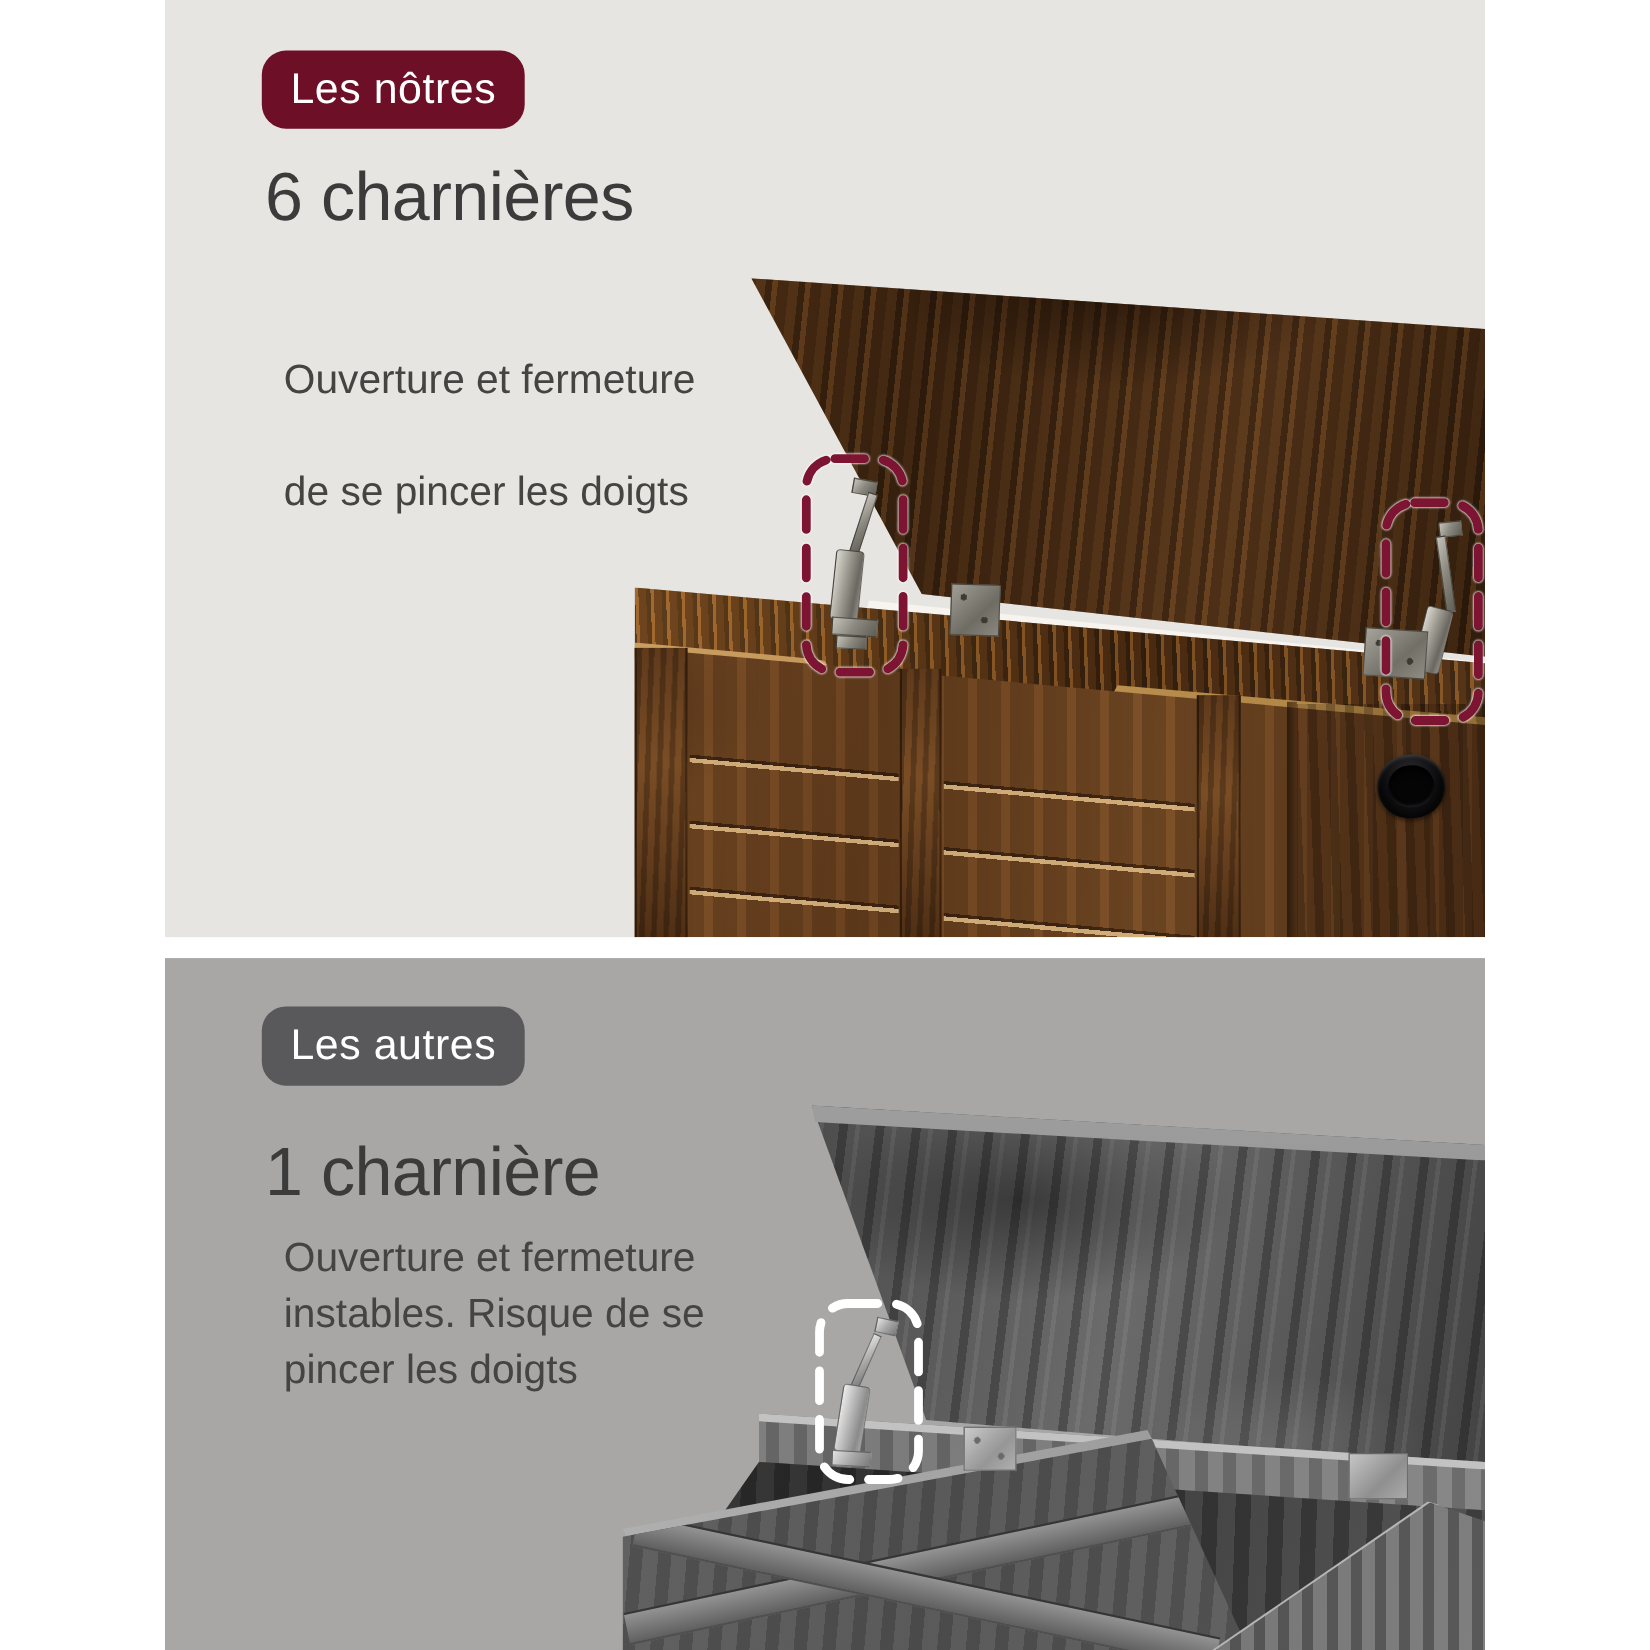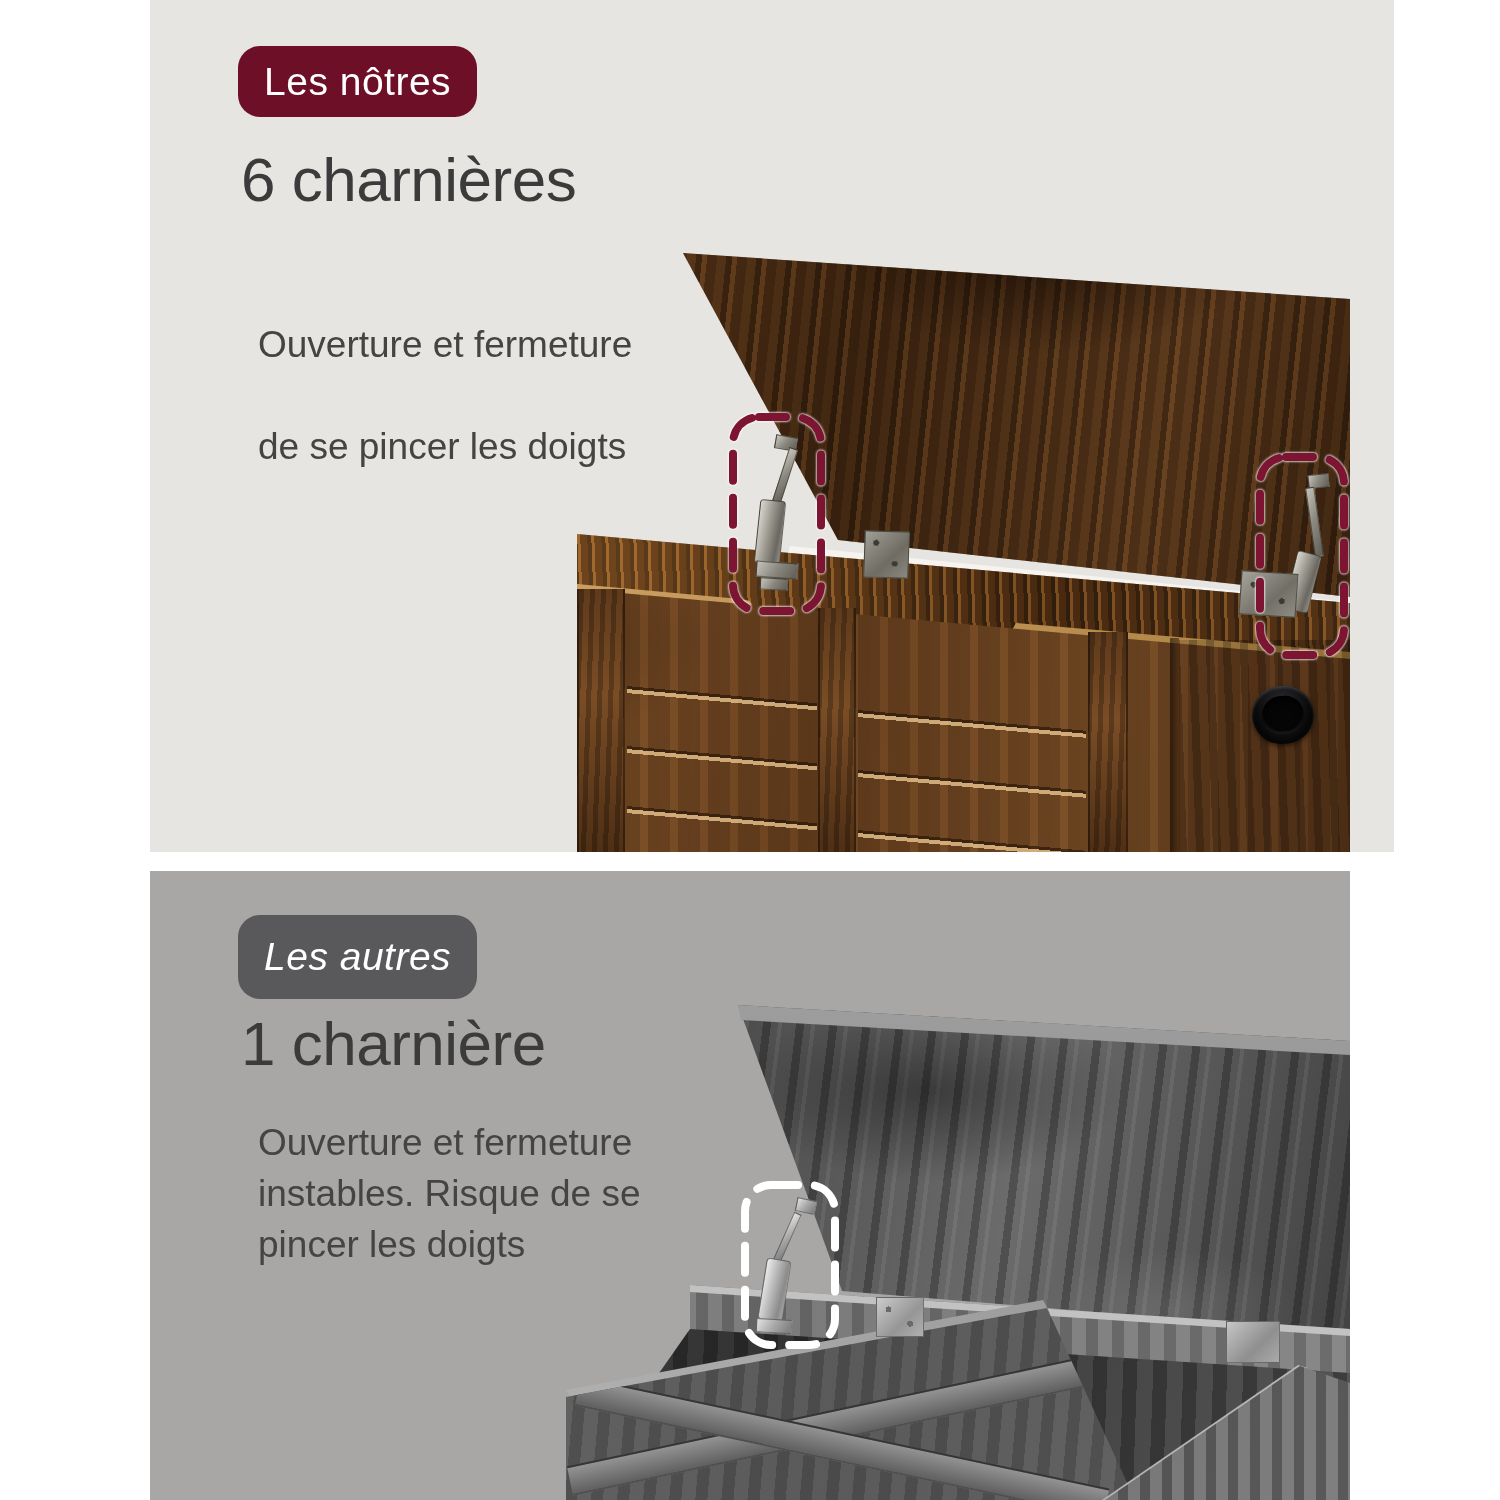--- a/index.html
+++ b/index.html
@@ -1,31 +1,31 @@
 <!DOCTYPE html>
 <html><head>
 <meta charset="utf-8">
 <style>
   html,body{margin:0;padding:0;background:#ffffff;}
   .canvas{position:relative;width:1500px;height:1500px;background:#ffffff;overflow:hidden;
           font-family:"Liberation Sans", sans-serif;}
   .panel{position:absolute;overflow:hidden;}
-  .panel-ours{left:150px;top:0;width:1200px;height:852px;background:#E7E5E2;padding-left:44px;}
+  .panel-ours{left:150px;top:0;width:1200px;height:852px;background:#E7E5E2;}
   .panel-others{left:150px;top:871px;width:1200px;height:629px;background:#A8A7A5;}
 
   
   .badge{position:absolute;left:88px;min-width:230px;height:71px;box-sizing:border-box;
          padding:0 26px;border-radius:22px;display:flex;align-items:center;justify-content:center;
          color:#ffffff;font-size:39px;letter-spacing:.5px;}
   .panel-ours .badge{top:46px;background:#6D0F26;}
-  .panel-others .badge{top:44px;height:84px;background:#59585A;font-style:italic;}
+  .panel-others .badge{top:44px;height:72px;background:#59585A;}
   .title{position:absolute;left:91px;margin:0;font-size:62px;line-height:73px;font-weight:500;
          color:#3C3B3B;letter-spacing:-.5px;}
   .panel-ours .title{top:143px;}
-  .panel-others .title{top:136px;}
+  .panel-others .title{top:158px;}
   .desc{position:absolute;left:92px;margin:16px;font-size:37px;line-height:51px;font-weight:400;
         color:#454443;letter-spacing:0;}
   .panel-ours .desc{top:303px;}
   .panel-others .desc{top:230px;}
 
   
   .photo{position:absolute;inset:0;}
   .shape{position:absolute;left:0;top:0;width:100%;height:100%;}
 
   

